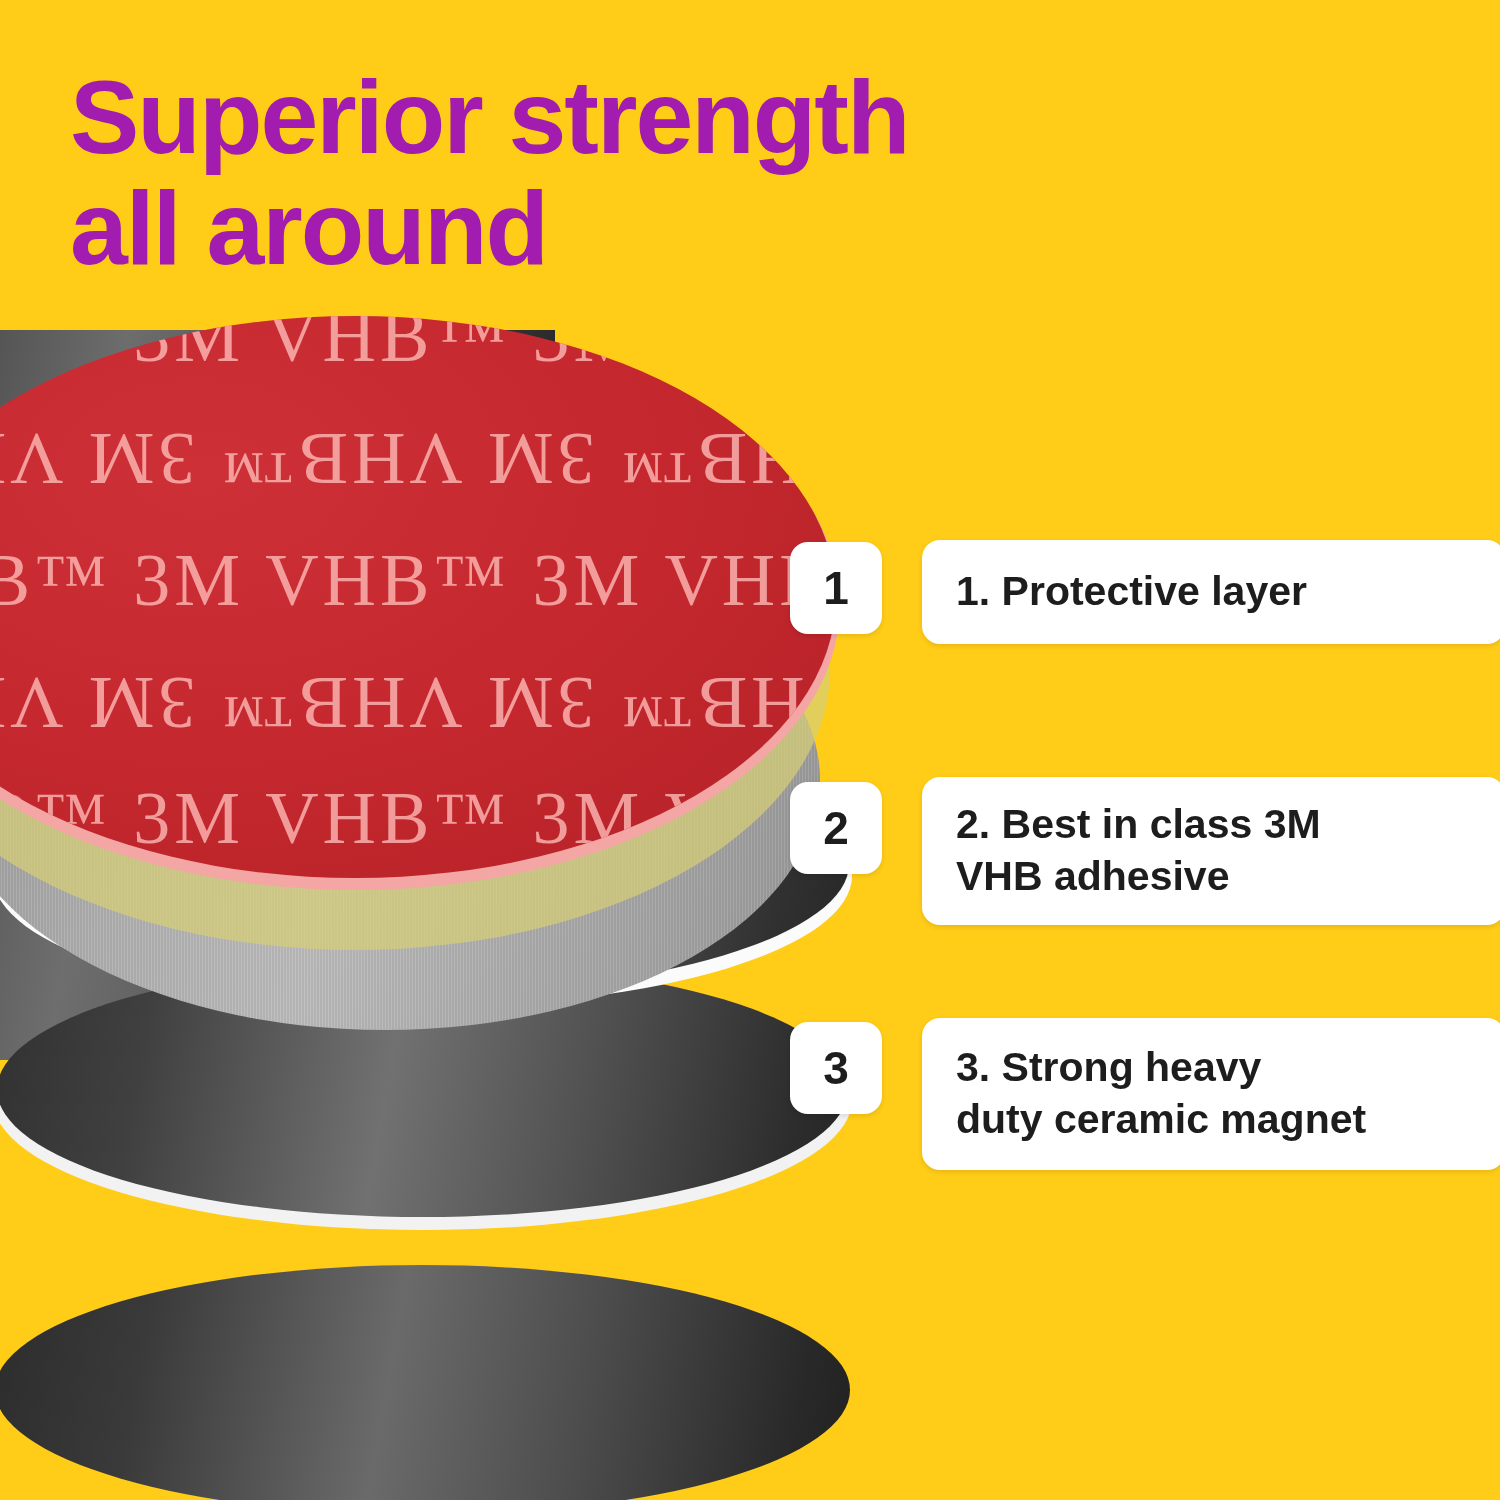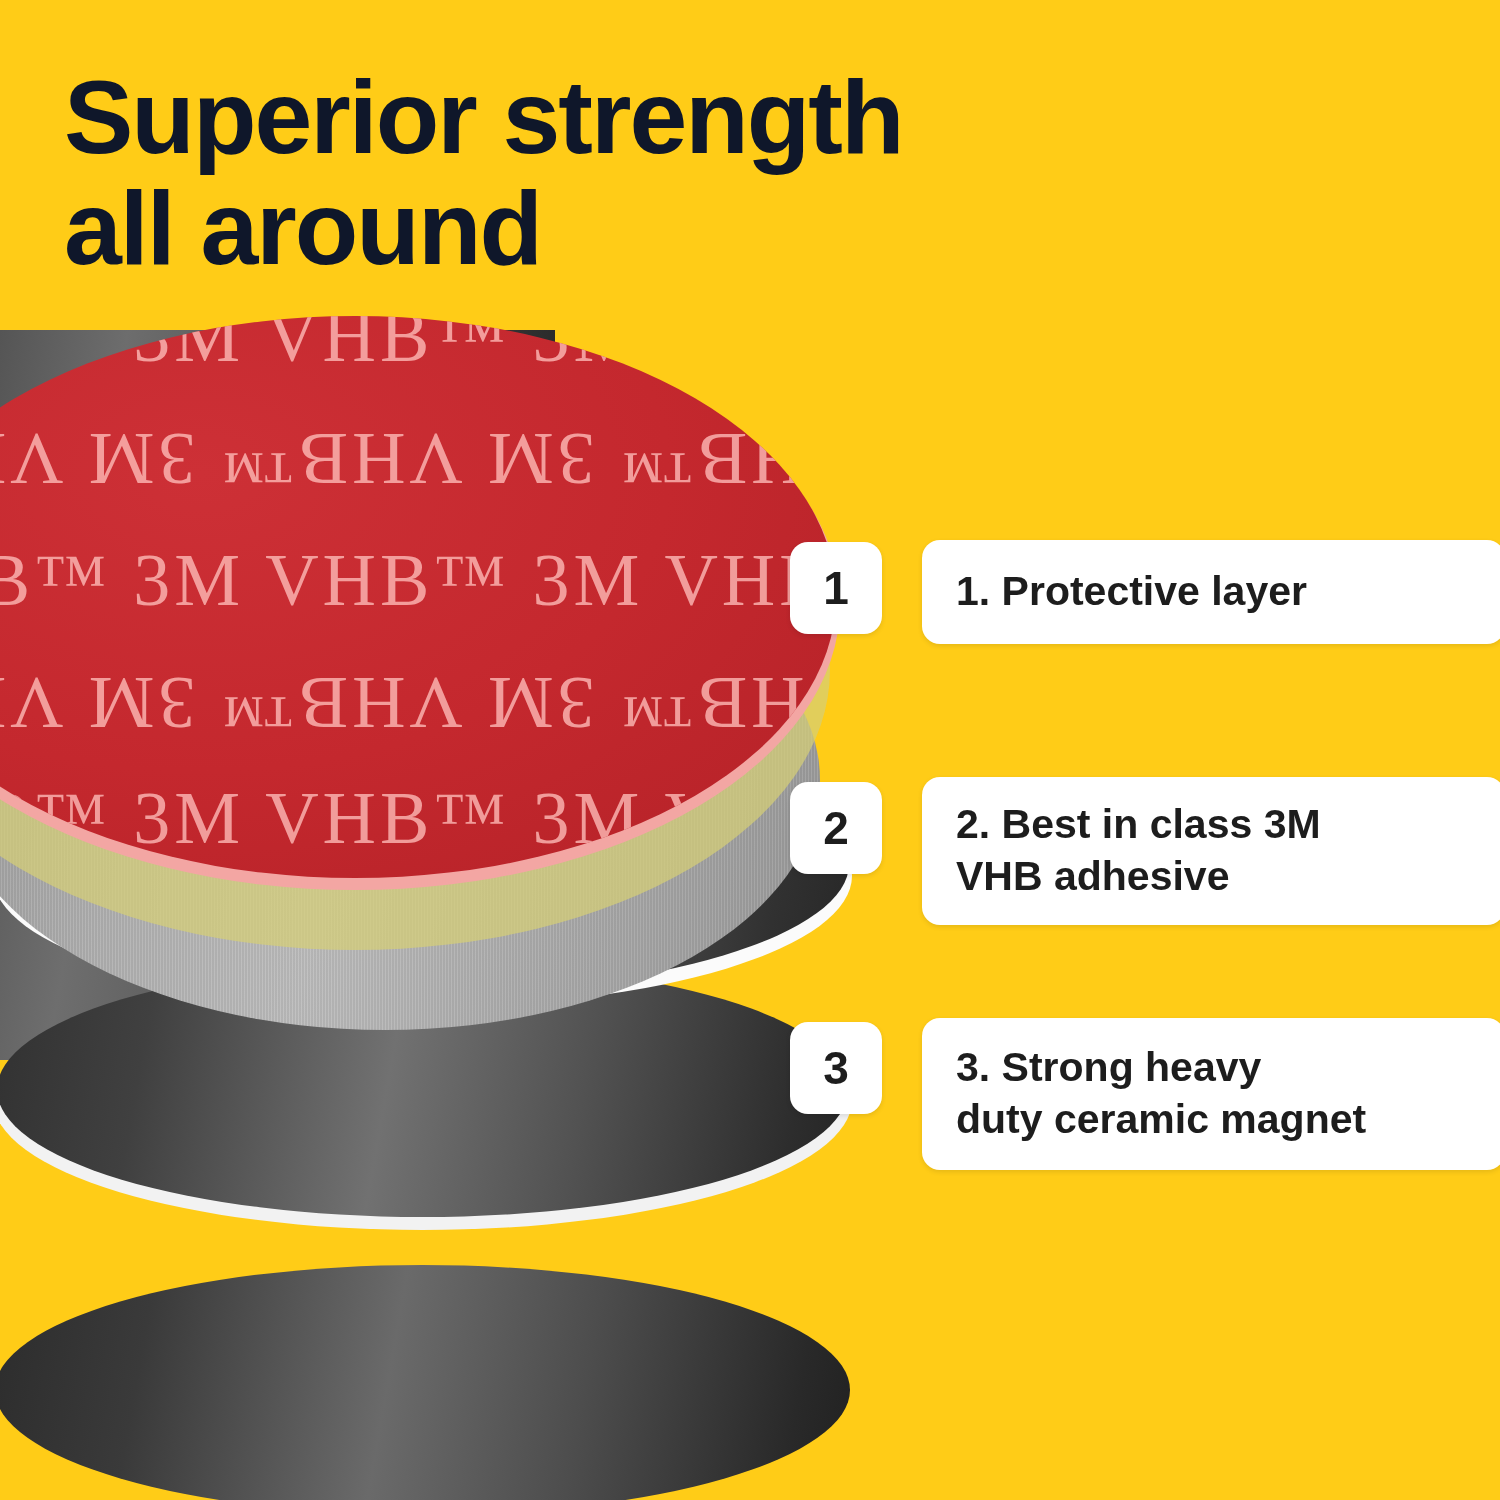--- a/index.html
+++ b/index.html
@@ -6,23 +6,23 @@
   body{
     width:1500px;height:1500px;overflow:hidden;
     font-family:"Liberation Sans", sans-serif;
     background:#ffcc17;
     position:relative;
   }
   #stage{position:absolute;inset:0;width:1500px;height:1500px;overflow:hidden;background:#ffcc17;}
 
   
   #headline{
-    position:absolute;left:64px;top:62px;width:1000px;
+    position:absolute;left:70px;top:62px;width:1000px;
     font-size:104px;line-height:1.07;font-weight:bold;
-    letter-spacing:-2px;color:#0f172a;white-space:pre-line;
+    letter-spacing:-2px;color:#a21caf;white-space:pre-line;
   }
 
   
   #product{position:absolute;left:-300px;top:330px;width:1160px;height:1180px;}
 
   .disc{position:absolute;border-radius:50%;}
 
   
   #mag2-body{
     left:295px;top:700px;width:855px;height:430px;

